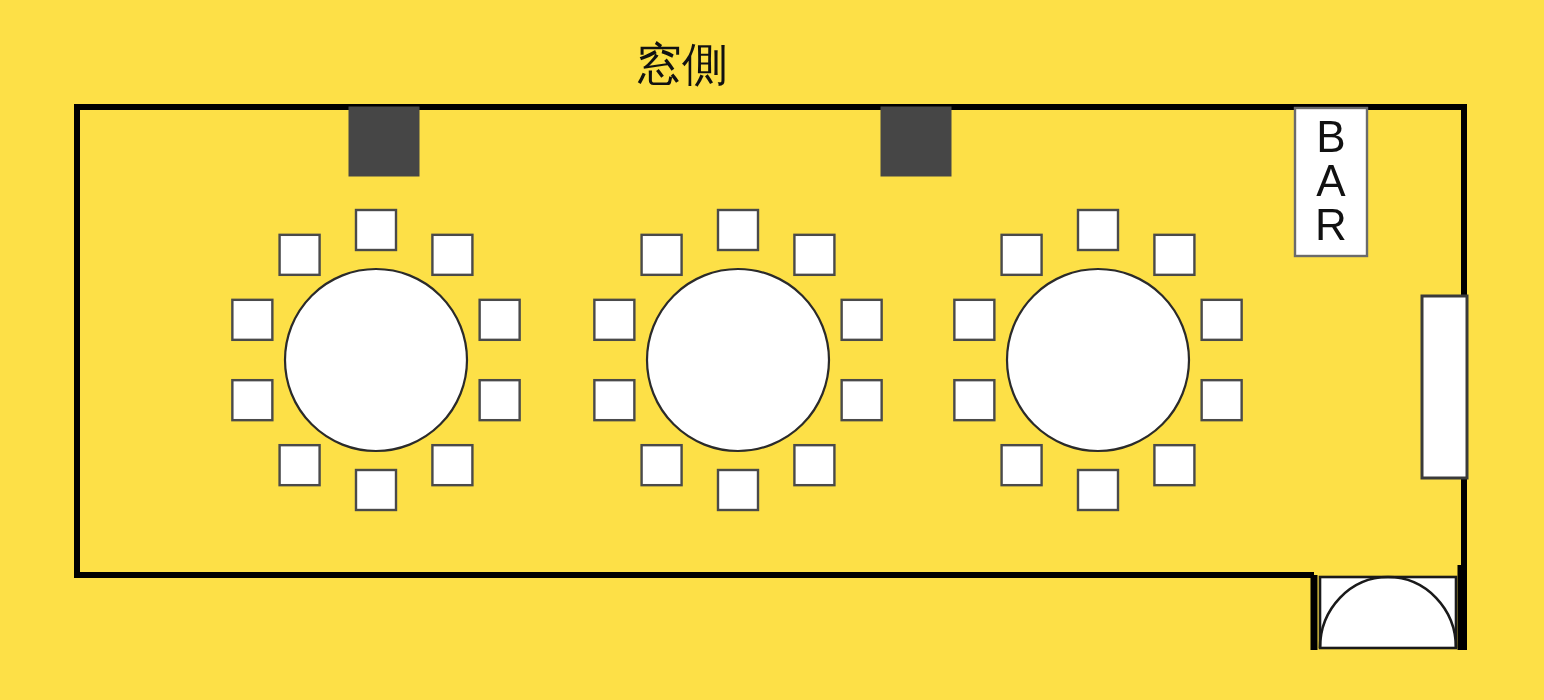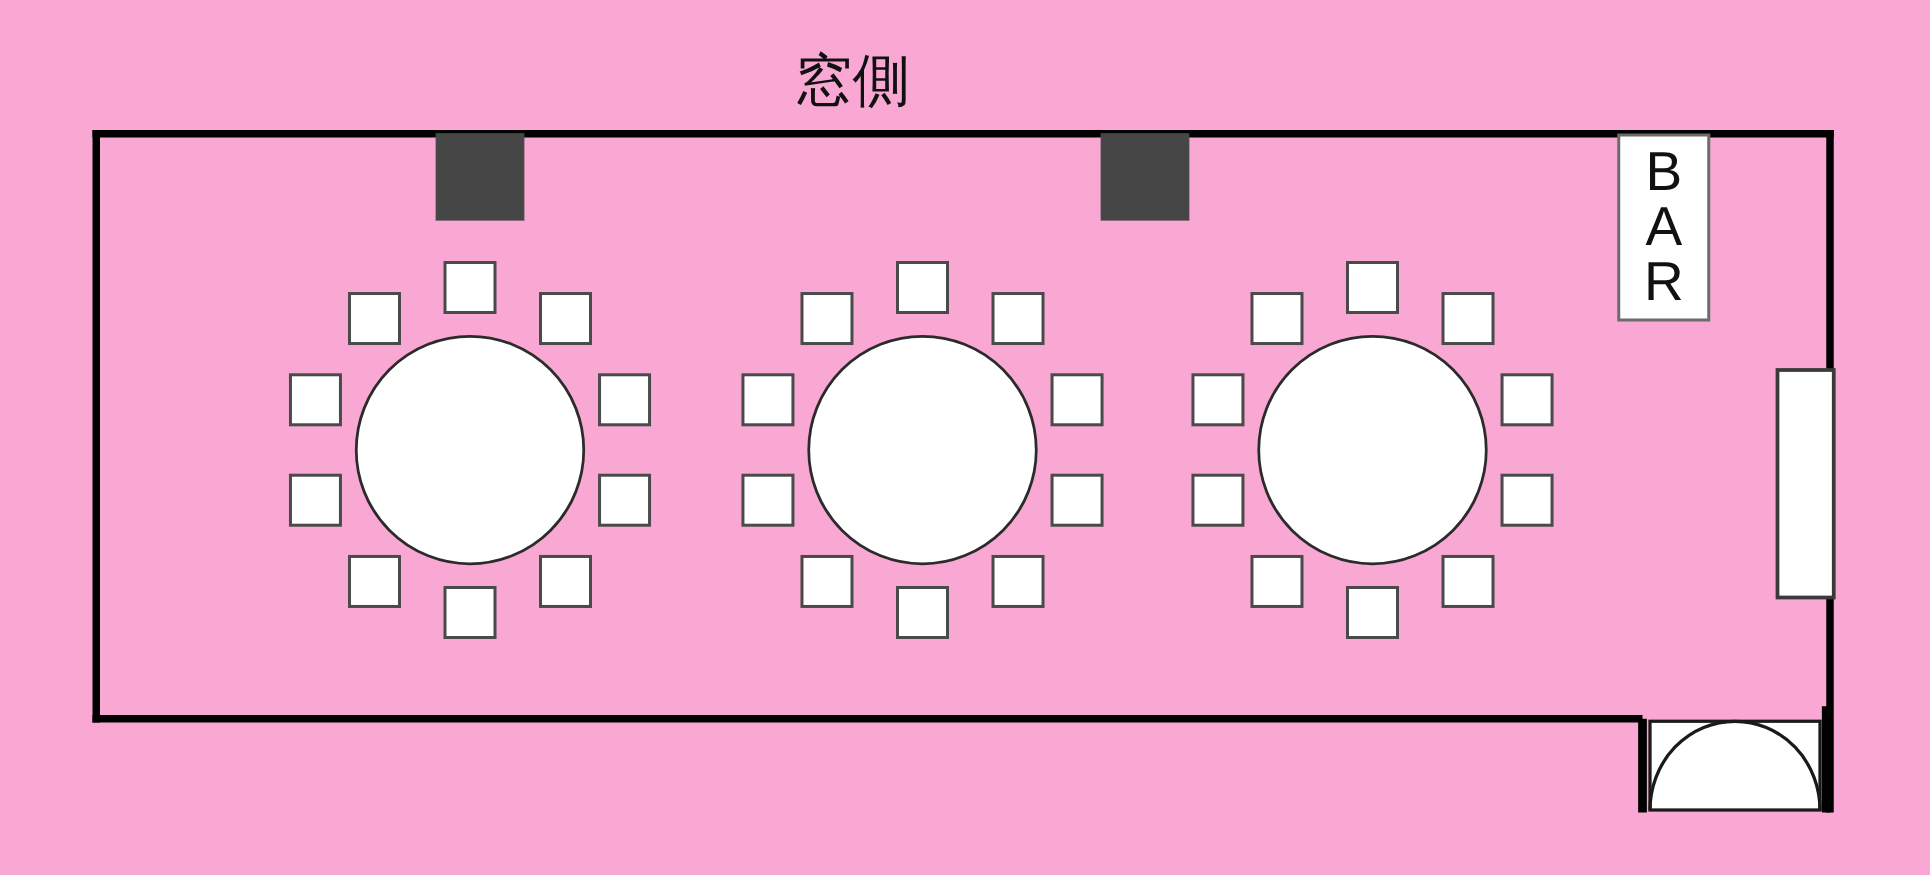--- a/index.html
+++ b/index.html
@@ -7,21 +7,21 @@
     padding: 0;
     background: #ffffff;
   }
   body {
     font-family: "Liberation Sans", sans-serif;
   }
   #floorplan-root {
     position: relative;
     width: 1544px;
     height: 700px;
-    background: #f9a8d4;
+    background: #fde047;
     overflow: hidden;
   }
   #floorplan-svg {
     display: block;
     width: 1544px;
     height: 700px;
   }
   .wall-line {
     stroke: #000000;
     stroke-width: 6;

